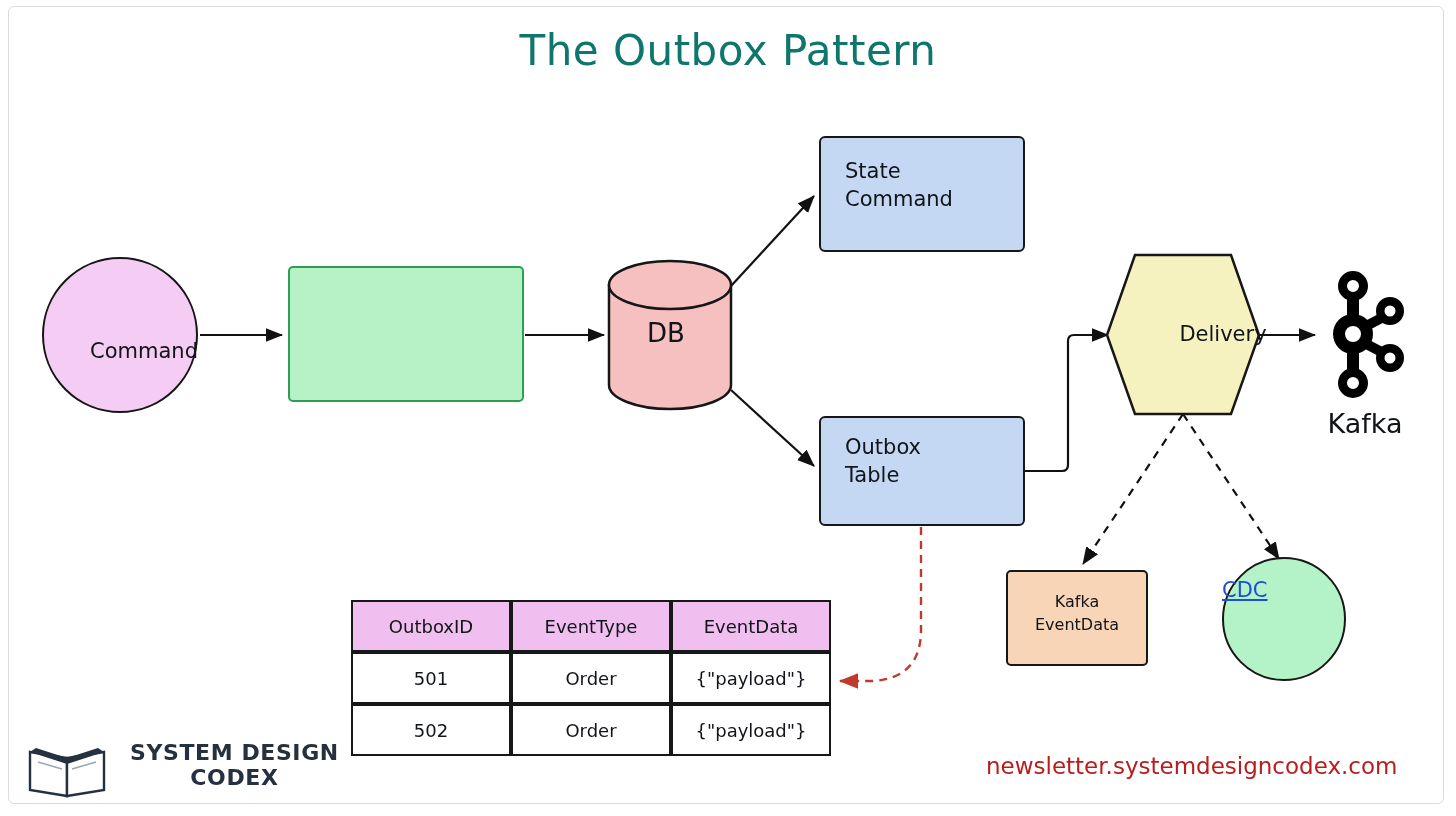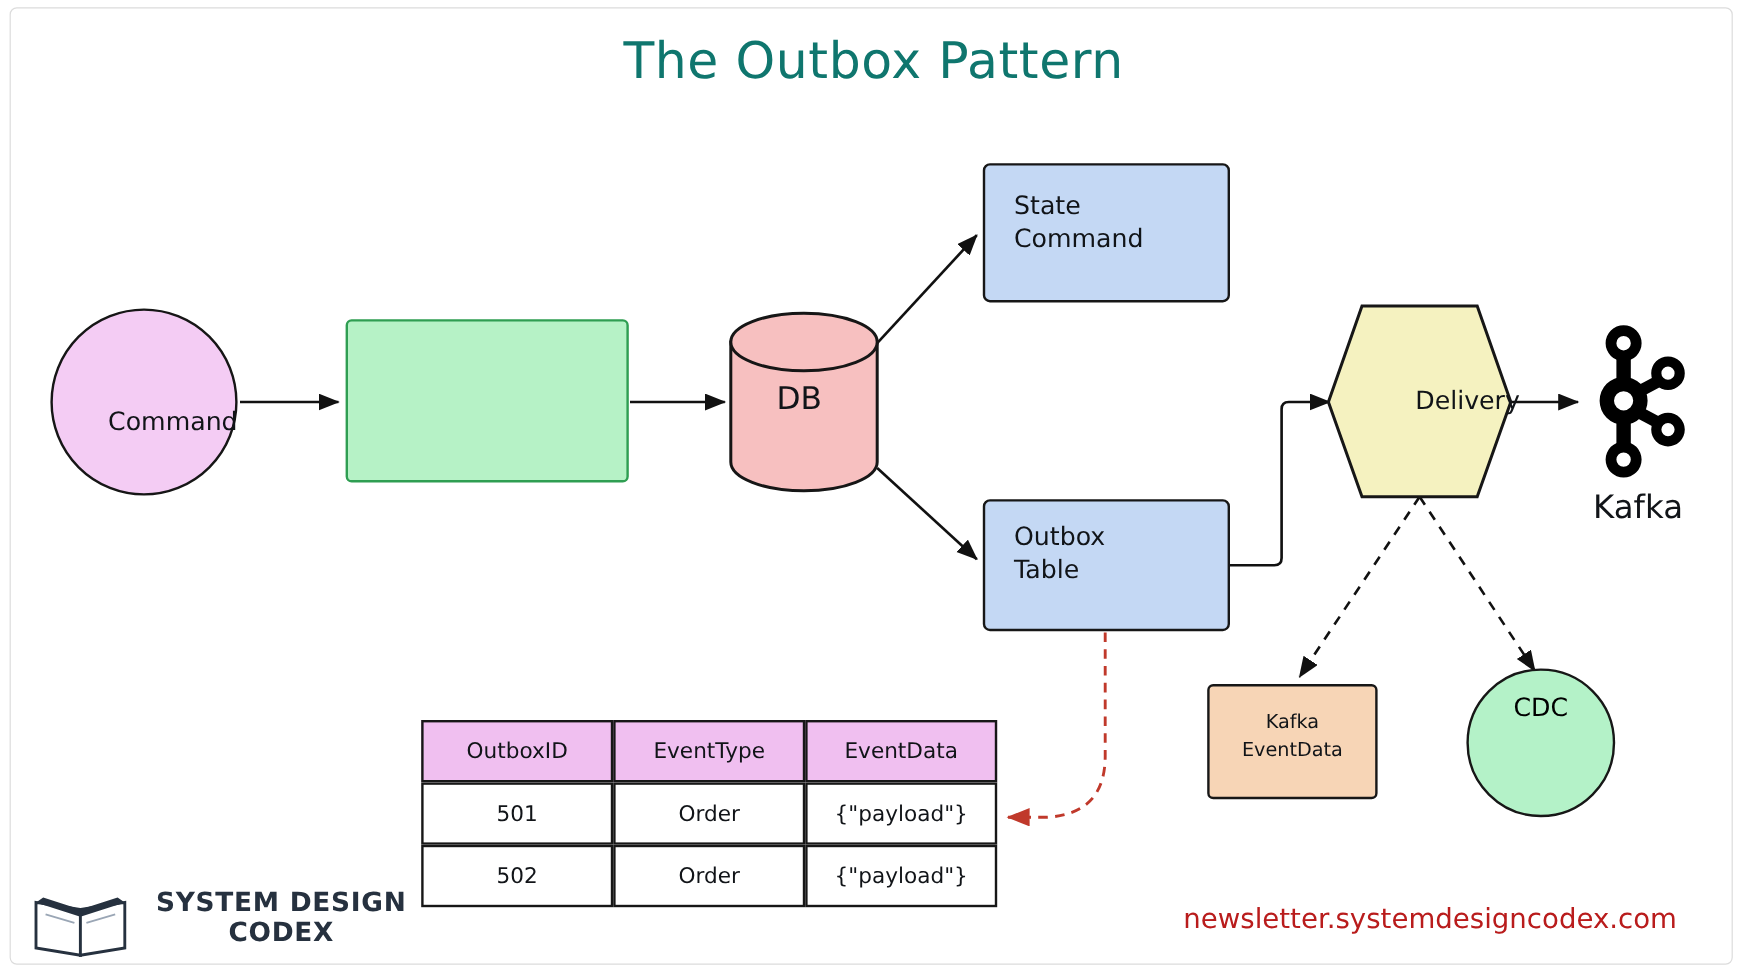--- a/index.html
+++ b/index.html
@@ -181,23 +181,23 @@
     border-radius: 50%;
     background: #b4f2c8;
     border: 2.5px solid #171717;
     box-sizing: border-box;
   }
   #cdc-label {
     position: absolute;
     left: 1222px;
     top: 578px;
     width: 124px;
-    text-align: center;
     font-size: 21px;
-    color: #000000;
+    color: #1d4ed8;
+    text-decoration: underline;
   }
 
   
   #outbox-data-table {
     position: absolute;
     left: 351px;
     top: 600px;
     border-collapse: separate;
     border-spacing: 0;
     font-size: 18px;

